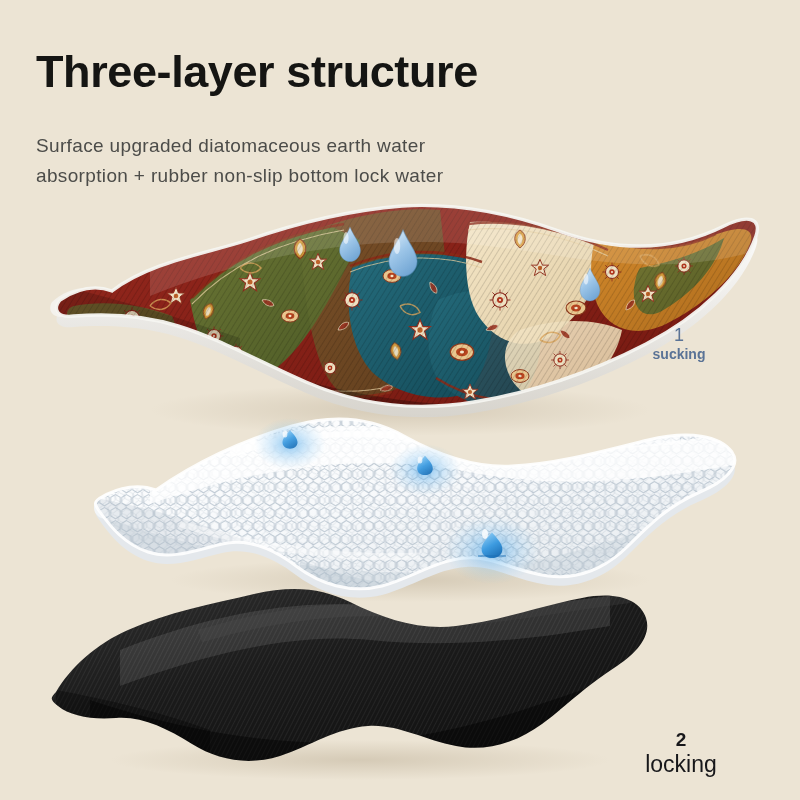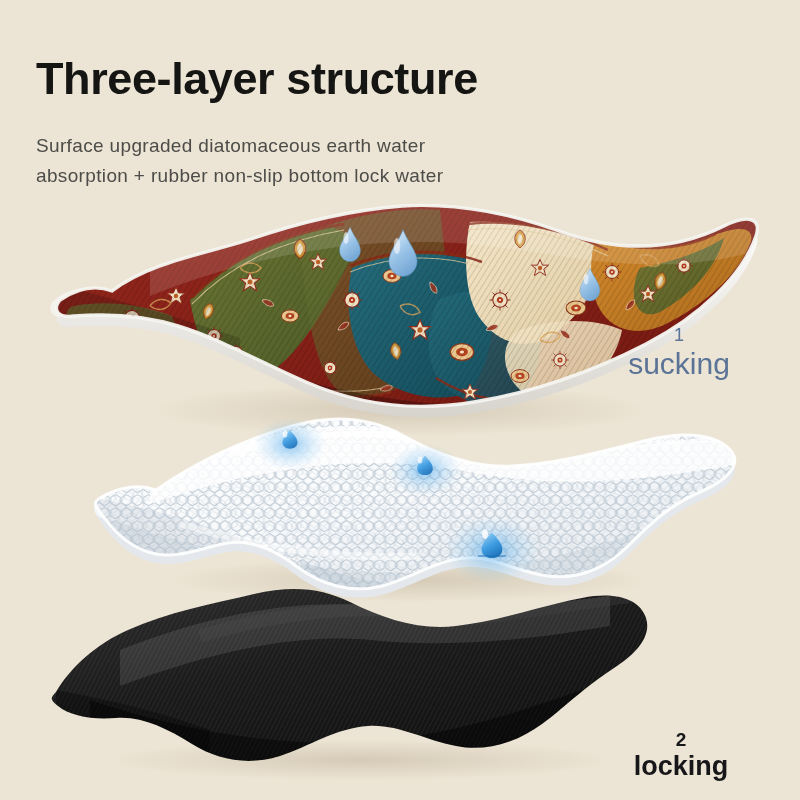--- a/index.html
+++ b/index.html
@@ -13,36 +13,36 @@
 
   .bg-wash{
     position:absolute;inset:0;
     background:
       radial-gradient(120% 90% at 50% 8%, #f1ebde 0%, #ece4d4 55%, #e7dec c 100%);
     background-color:#ece4d4;
   }
 
   
   .title{
-    position:absolute;left:36px;top:56px;
+    position:absolute;left:36px;top:49px;
     font-size:45px;font-weight:700;letter-spacing:-0.4px;
     color:#151513;line-height:1;white-space:nowrap;
   }
   .subtitle{
     position:absolute;left:36px;top:131px;
     font-size:19px;font-weight:300;line-height:1.58;
     color:#4c4c49;letter-spacing:0.35px;white-space:pre-line;
   }
   .callout{position:absolute;text-align:center;line-height:1.18;}
   .callout .num{display:block;font-size:18px;font-weight:400;}
-  .callout .word{display:block;font-size:30px;font-weight:400;}
+  .callout .word{display:block;font-size:14px;font-weight:700;}
   .callout.sucking{left:622px;top:325px;width:114px;color:#5a7396;}
   .callout.locking{left:624px;top:729px;width:114px;color:#17171a;}
   .callout.locking .num{font-weight:700;font-size:19px;}
-  .callout.locking .word{font-weight:700;font-size:27px;}
+  .callout.locking .word{font-weight:400;font-size:23px;}
 
   svg{display:block;position:absolute;left:0;top:0;}
   .layer-svg{width:800px;height:800px;pointer-events:none;}
 </style>
 </head>
 <body>
 
 <div id="stage">
 
   <div class="bg-wash"></div>

